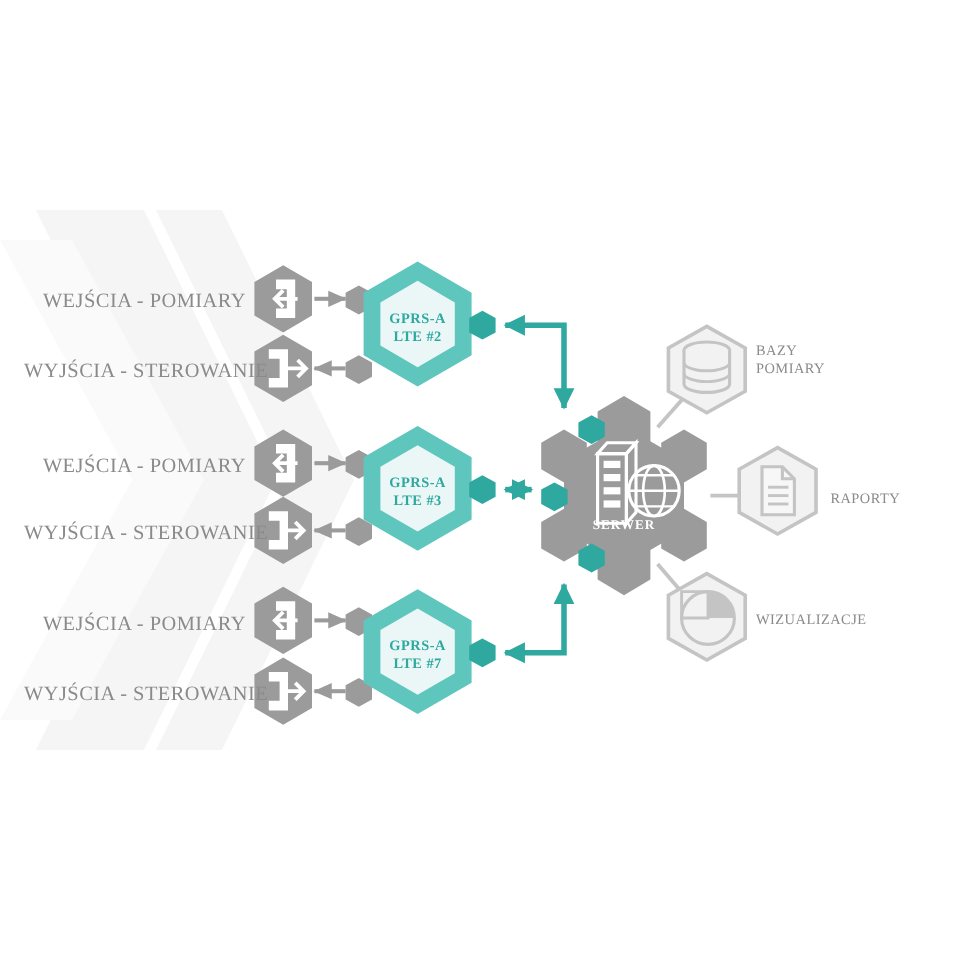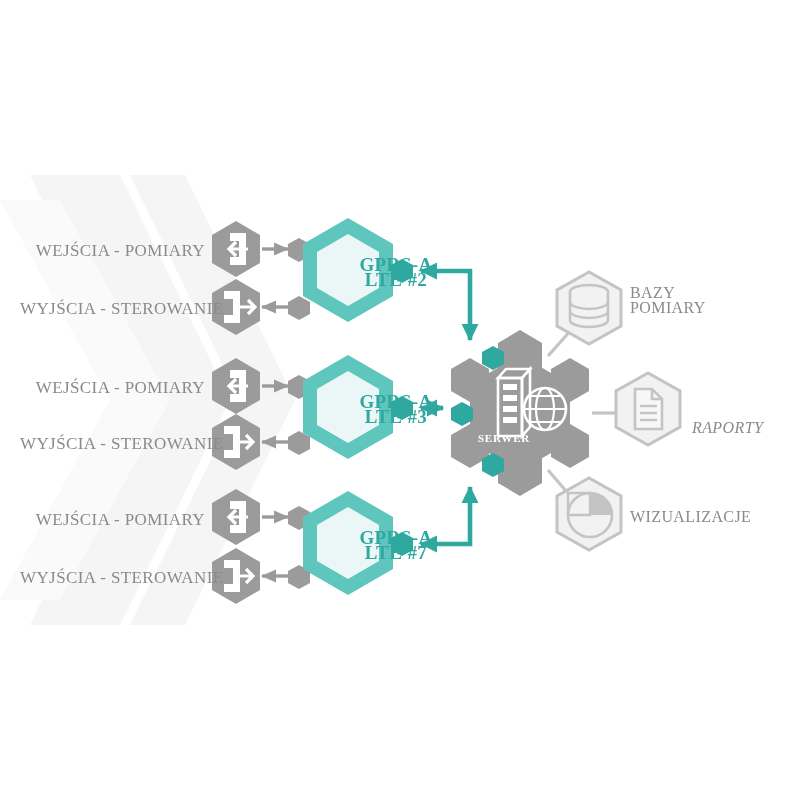--- a/index.html
+++ b/index.html
@@ -13,28 +13,28 @@
   .lbl{
     position:absolute;
     color:#8a8a8a;
     font-family:"Liberation Serif", serif;
     letter-spacing:.4px;
     white-space:nowrap;
     user-select:none;
   }
   .lbl-io{font-size:17px;text-align:right;}
   .lbl-dev{
-    color:#2FA8A0;font-weight:bold;font-size:19px;
-    line-height:14.5px;text-align:center;margin-left:48px;
+    color:#2FA8A0;font-weight:bold;font-size:12px;
+    line-height:14.5px;text-align:center;
   }
   .lbl-serwer{
     color:#ffffff;font-weight:bold;font-size:11px;letter-spacing:.8px;
     text-align:center;
   }
-  .lbl-right{font-size:16px;color:#8a8a8a;line-height:15px;}
+  .lbl-right{font-size:12px;color:#8a8a8a;line-height:15px;}
 </style>
 </head>
 <body>
 
 <div id="diagram">
 
   <svg class="layer" viewBox="0 0 800 800">
     <g fill="#F5F5F5">
       <polygon points="30,175 120,175 230,400 120,625 30,625 140,400"></polygon>
       <polygon points="130,175 185,175 295,400 185,625 130,625 240,400"></polygon>
@@ -238,23 +238,23 @@
     </div>
     <div class="lbl lbl-dev" style="left:303px;top:395px;width:90px;">
       <div>GPRS-A</div>
       <div>LTE #3</div>
     </div>
     <div class="lbl lbl-dev" style="left:303px;top:531px;width:90px;">
       <div>GPRS-A</div>
       <div>LTE #7</div>
     </div>
 
-    <div class="lbl lbl-serwer" style="left:470px;top:432px;width:68px;">SERWER</div>
+    <div class="lbl lbl-serwer" style="left:486px;top:432px;width:68px;">SERWER</div>
 
     <div class="lbl lbl-right" style="left:630px;top:285px;">
       <div>BAZY</div>
       <div>POMIARY</div>
     </div>
-    <div class="lbl lbl-right" style="left:692px;top:420px;font-style:italic;">RAPORTY</div>
+    <div class="lbl lbl-right" style="left:692px;top:408px;">RAPORTY</div>
     <div class="lbl lbl-right" style="left:630px;top:509px;">WIZUALIZACJE</div>
   </div>
 
 </div>
 
 </body></html>

